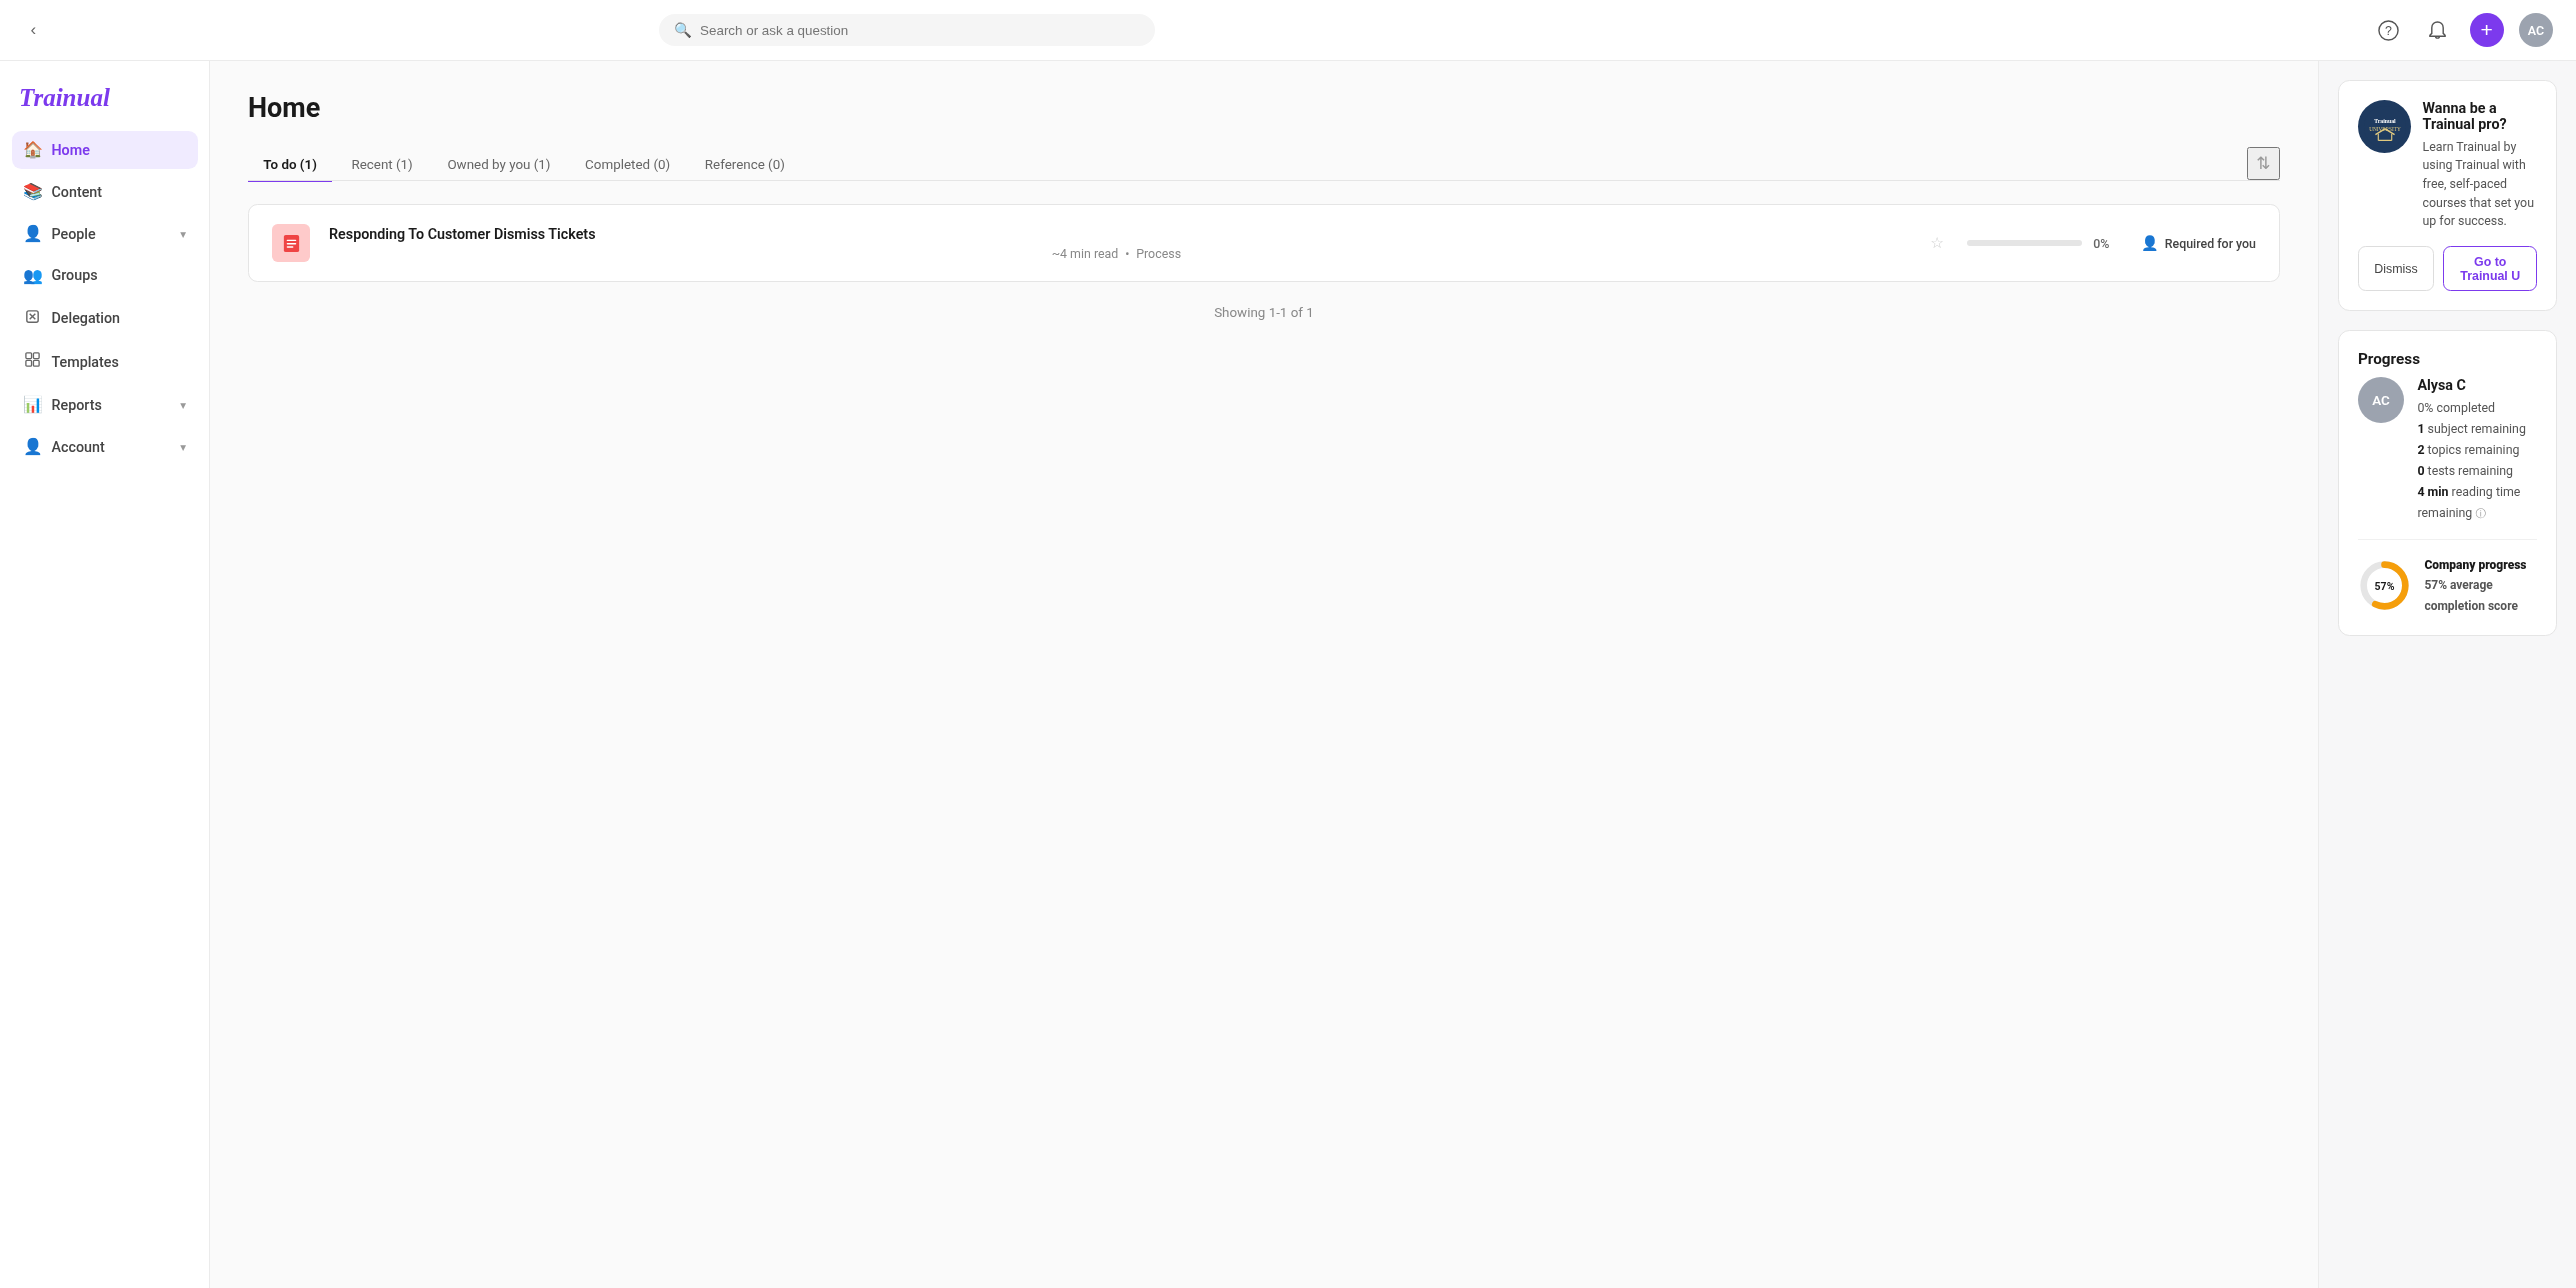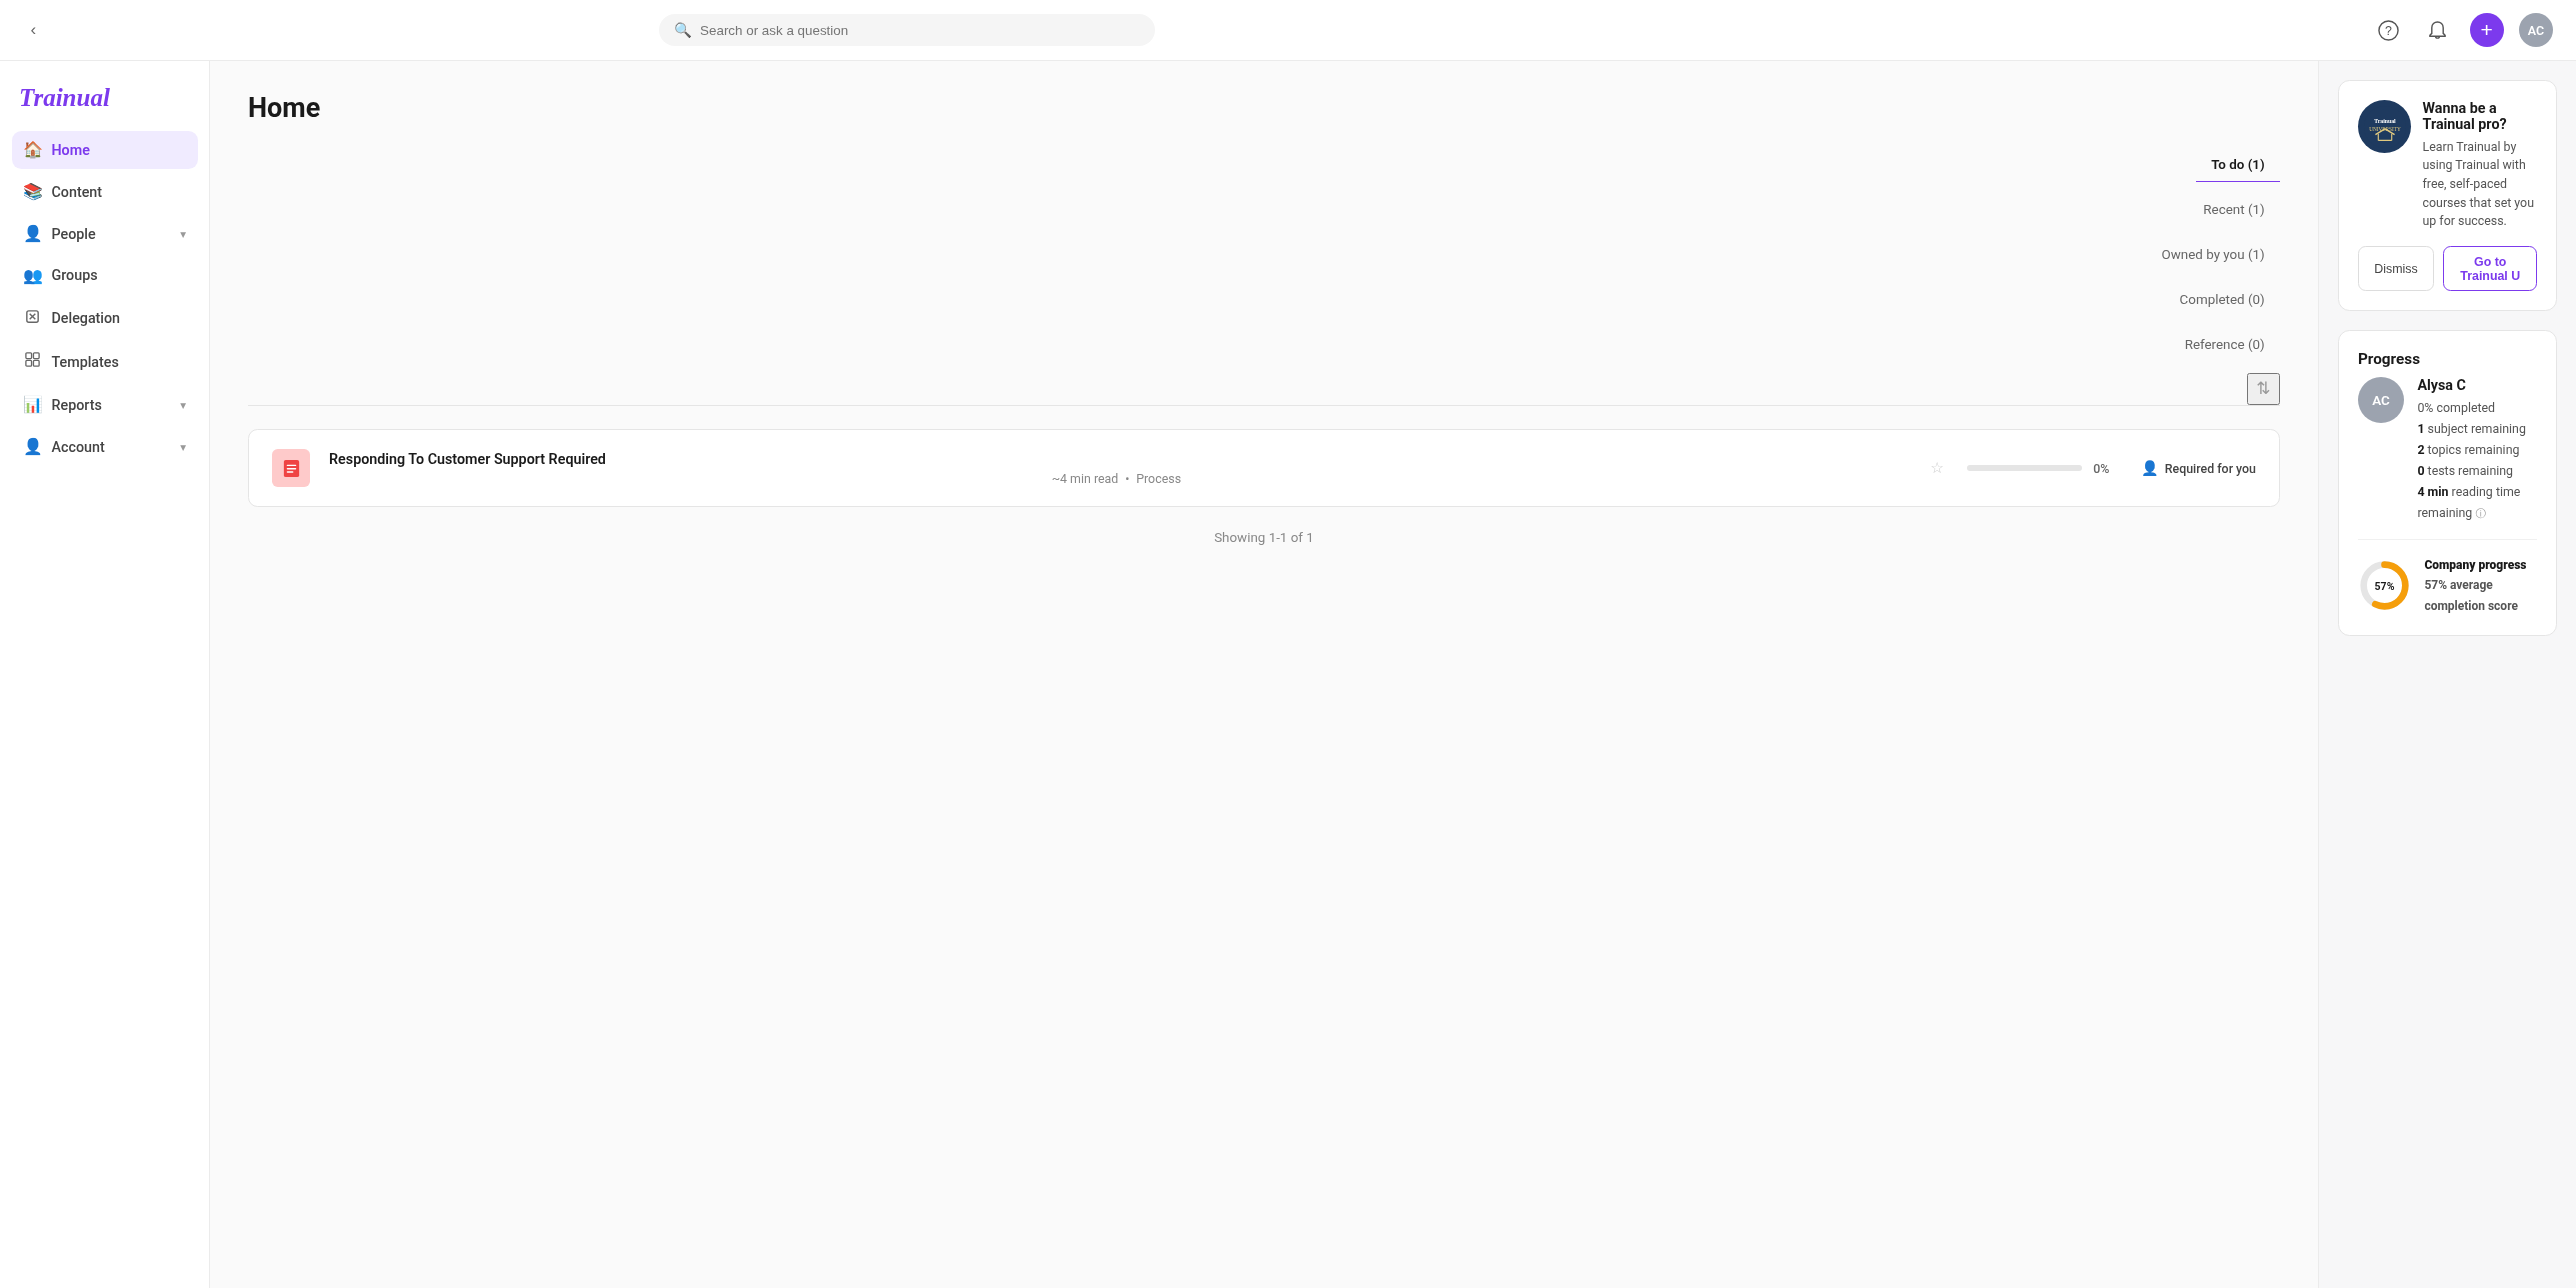--- a/index.html
+++ b/index.html
@@ -37,21 +37,21 @@
     }
     .nav-item.active { background: #f0ebff; color: #7c3aed; font-weight: 600; }
     .nav-item .nav-icon { font-size: 16px; width: 19px; text-align: center; }
     .nav-item .chevron { margin-left: auto; font-size: 11.5px; color: #999; }
 
     
     .main { flex: 1; padding: 31px 38px; overflow-y: auto; background: #fafafa; }
     .page-title { font-size: 27px; font-weight: 700; color: #1a1a1a; margin-bottom: 23px; }
 
     
-    .tabs { display: flex; align-items: flex-end; border-bottom: 1.9px solid #e5e5e5; margin-bottom: 23px; gap: 12px; flex-direction: column; }
+    .tabs { display: flex; align-items: flex-start; border-bottom: 1.9px solid #e5e5e5; margin-bottom: 23px; gap: 4px; }
     .tab-item { padding: 9.5px 15.3px; font-size: 13.4px; color: #666; cursor: pointer; border-bottom: 1.9px solid transparent; margin-bottom: -1.9px; white-space: nowrap; }
     .tab-item.active { color: #1a1a1a; font-weight: 600; border-bottom-color: #7c3aed; }
     .tab-sort { margin-left: auto; font-size: 17px; color: #999; cursor: pointer; padding: 3.8px 7.6px; }
 
     
     .content-card {
       background: #fff; border: 1px solid #e5e5e5; border-radius: 9.5px; padding: 19px 23px;
       display: flex; align-items: center; gap: 19px; margin-bottom: 7.6px;
     }
     .content-thumb { width: 38px; height: 38px; background: #fecaca; border-radius: 5.7px; display: flex; align-items: center; justify-content: center; flex-shrink: 0; font-size: 17px; }
@@ -194,21 +194,21 @@
     <div class="content-card">
       <div class="content-thumb">
         <svg width="21" height="21" viewBox="0 0 22 22" fill="none">
             <rect x="3" y="2" width="16" height="18" rx="2" fill="#ef4444"></rect>
             <rect x="6" y="7" width="10" height="1.5" rx="0.75" fill="#fff"></rect>
             <rect x="6" y="10.5" width="10" height="1.5" rx="0.75" fill="#fff"></rect>
             <rect x="6" y="14" width="7" height="1.5" rx="0.75" fill="#fff"></rect>
           </svg>
       </div>
       <div class="content-info">
-        <div class="content-title">Responding To Customer Support Required</div>
+        <div class="content-title">Responding To Customer Dismiss Tickets</div>
         <div class="content-meta">
           <span>~4 min read</span>
           <span>•</span>
           <span>Process</span>
         </div>
       </div>
       <button class="star-btn">☆</button>
       <div class="progress-section">
         <div class="progress-bar-wrap">
           <div class="progress-bar-fill" style="width: 0%;"></div>

